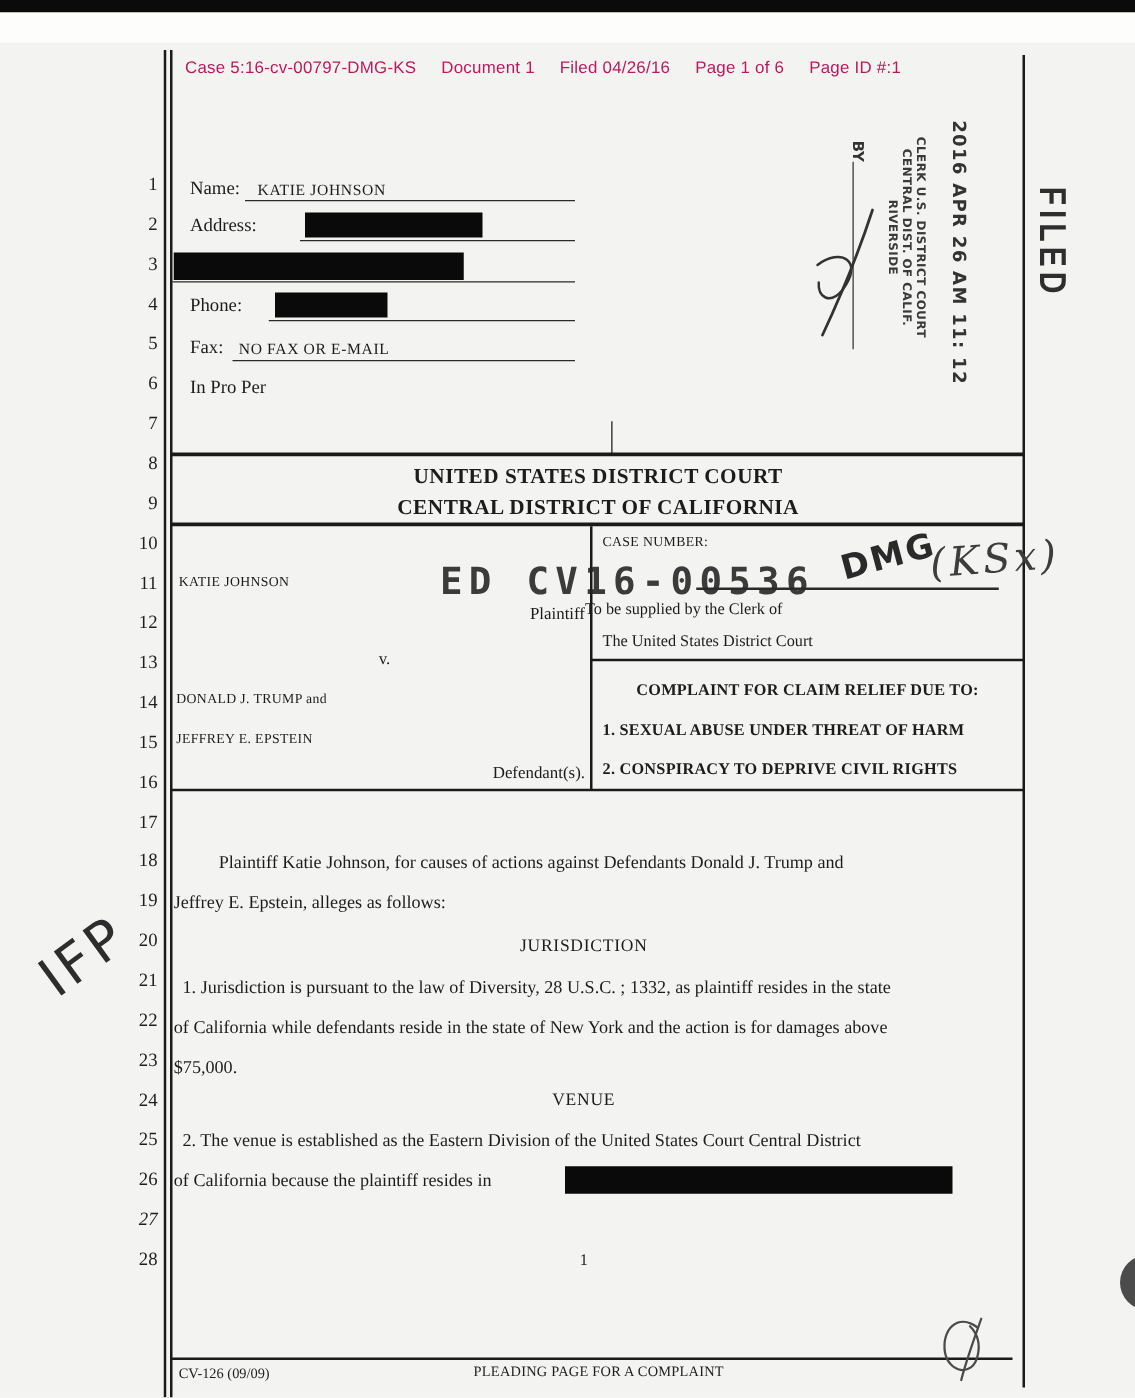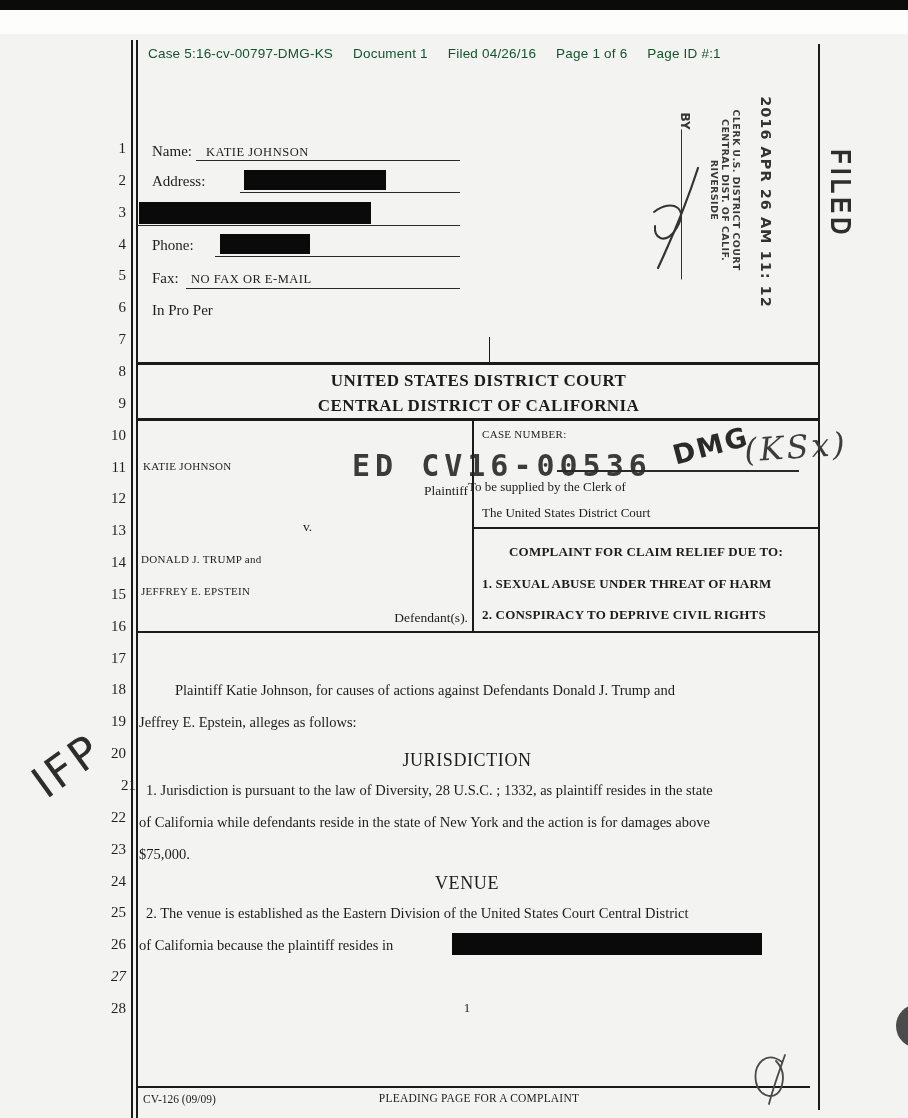--- a/index.html
+++ b/index.html
@@ -10,21 +10,21 @@
   .mono{font-family:"DejaVu Sans Mono",monospace;}
   
   .topbar{left:0;top:0;width:908px;height:10px;background:#0b0b0b;}
   .whiteband{left:0;top:10px;width:908px;height:24px;background:#fdfdfc;}
   
   .vline{background:#1a1a1a;}
   .hline{background:#1a1a1a;}
   .fline{height:1px;background:#2a2a2a;}
   .redact{background:#0a0a0a;}
   
-  .pacer{top:46px;left:148px;width:660px;font-size:13.5px;color:#14532d;letter-spacing:.2px;}
+  .pacer{top:46px;left:148px;width:660px;font-size:13.5px;color:#be185d;letter-spacing:.2px;}
   .pacer span{margin-right:16px;}
   
   .lineno{position:absolute;width:30px;text-align:right;font-size:15px;color:#1e1e1e;}
   
   .flabel{font-size:15px;}
   .fvalue{font-size:12.5px;letter-spacing:.5px;}
   
   .rot{transform-origin:center center;}
   .filed{font-family:"Liberation Sans",sans-serif;font-weight:bold;font-size:24px;
          letter-spacing:4px;color:#2e2e2e;white-space:nowrap;}
@@ -39,21 +39,21 @@
   .role{font-size:13.5px;}
   .casenum-label{font-size:11px;letter-spacing:.3px;}
   .clerknote{font-size:13px;}
   .bold13{font-weight:bold;font-size:13px;letter-spacing:.2px;}
   .courtline{font-weight:bold;font-size:17px;letter-spacing:.4px;text-align:center;width:683px;left:137px;}
   .stampnum{font-weight:bold;font-size:30px;letter-spacing:5px;color:#222;opacity:.88;white-space:nowrap;}
   .dmg{font-family:"DejaVu Sans",sans-serif;font-weight:bold;font-size:27px;letter-spacing:2px;color:#2a2a2a;}
   .ksx{font-family:"DejaVu Serif",serif;font-style:italic;font-size:32px;letter-spacing:3px;color:#3d3d3d;}
   
   .body14{font-size:14.5px;}
-  .heading{font-size:18px;letter-spacing:.6px;}
+  .heading{font-size:14px;letter-spacing:.6px;}
   .ifp{font-family:"DejaVu Sans",sans-serif;font-size:44px;letter-spacing:3px;color:#2d2d2d;}
   
   .foot-sm{font-size:11.5px;}
   .foot-bold{font-weight:normal;font-size:11.5px;letter-spacing:.2px;padding-left:12px;}
   .edge-circle{left:896px;top:1004px;width:44px;height:44px;border-radius:50%;background:#4b4b4b;}
   svg{position:absolute;overflow:visible;}
 </style>
 </head>
 <body>
 
@@ -89,21 +89,21 @@
       <div class="lineno" style="left: 96px; top: 458.5px;">11</div>
       <div class="lineno" style="left: 96px; top: 490.35px;">12</div>
       <div class="lineno" style="left: 96px; top: 522.2px;">13</div>
       <div class="lineno" style="left: 96px; top: 554.05px;">14</div>
       <div class="lineno" style="left: 96px; top: 585.9px;">15</div>
       <div class="lineno" style="left: 96px; top: 617.75px;">16</div>
       <div class="lineno" style="left: 96px; top: 649.6px;">17</div>
       <div class="lineno" style="left: 96px; top: 681.45px;">18</div>
       <div class="lineno" style="left: 96px; top: 713.3px;">19</div>
       <div class="lineno" style="left: 96px; top: 745.15px;">20</div>
-      <div class="lineno" style="left: 106px; top: 777px;">21</div>
+      <div class="lineno" style="left: 96px; top: 777px;">21</div>
       <div class="lineno" style="left: 96px; top: 808.85px;">22</div>
       <div class="lineno" style="left: 96px; top: 840.7px;">23</div>
       <div class="lineno" style="left: 96px; top: 872.55px;">24</div>
       <div class="lineno" style="left: 96px; top: 904.4px;">25</div>
       <div class="lineno" style="left: 96px; top: 936.25px;">26</div>
       <div class="lineno" style="left: 96px; top: 968.1px; font-style: italic;">27</div>
       <div class="lineno" style="left: 96px; top: 999.95px;">28</div>
     </div>
 
   <div class="abs rot filed" style="left:841px;top:194px;transform:translate(-50%,-50%) rotate(90deg) scale(1,1.25);">FILED</div>

